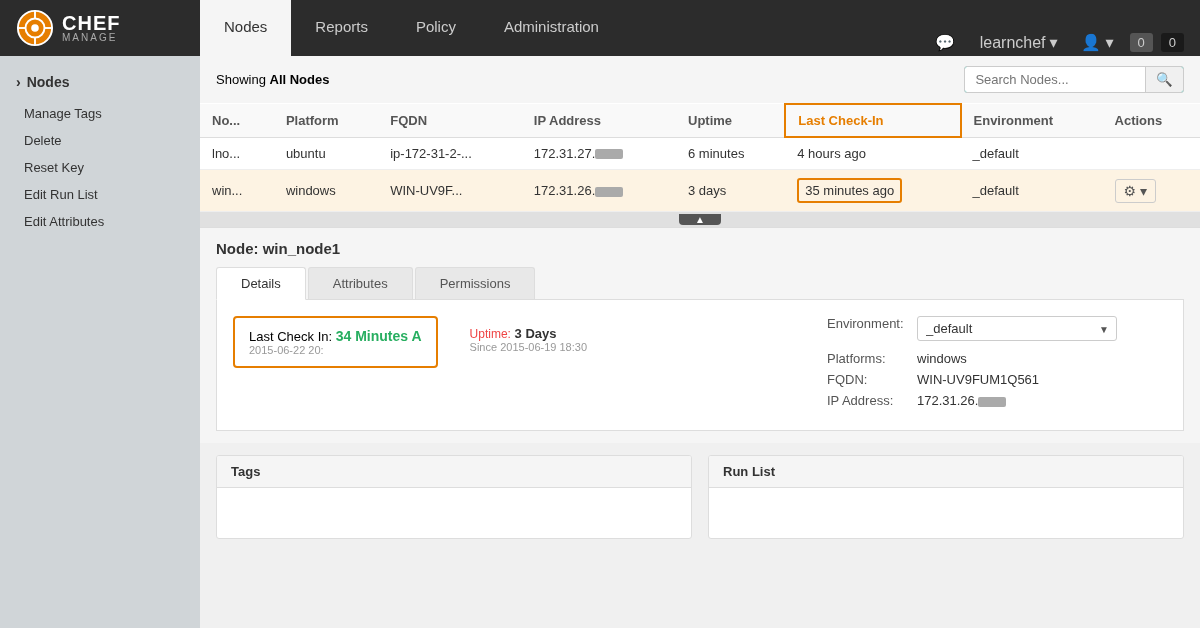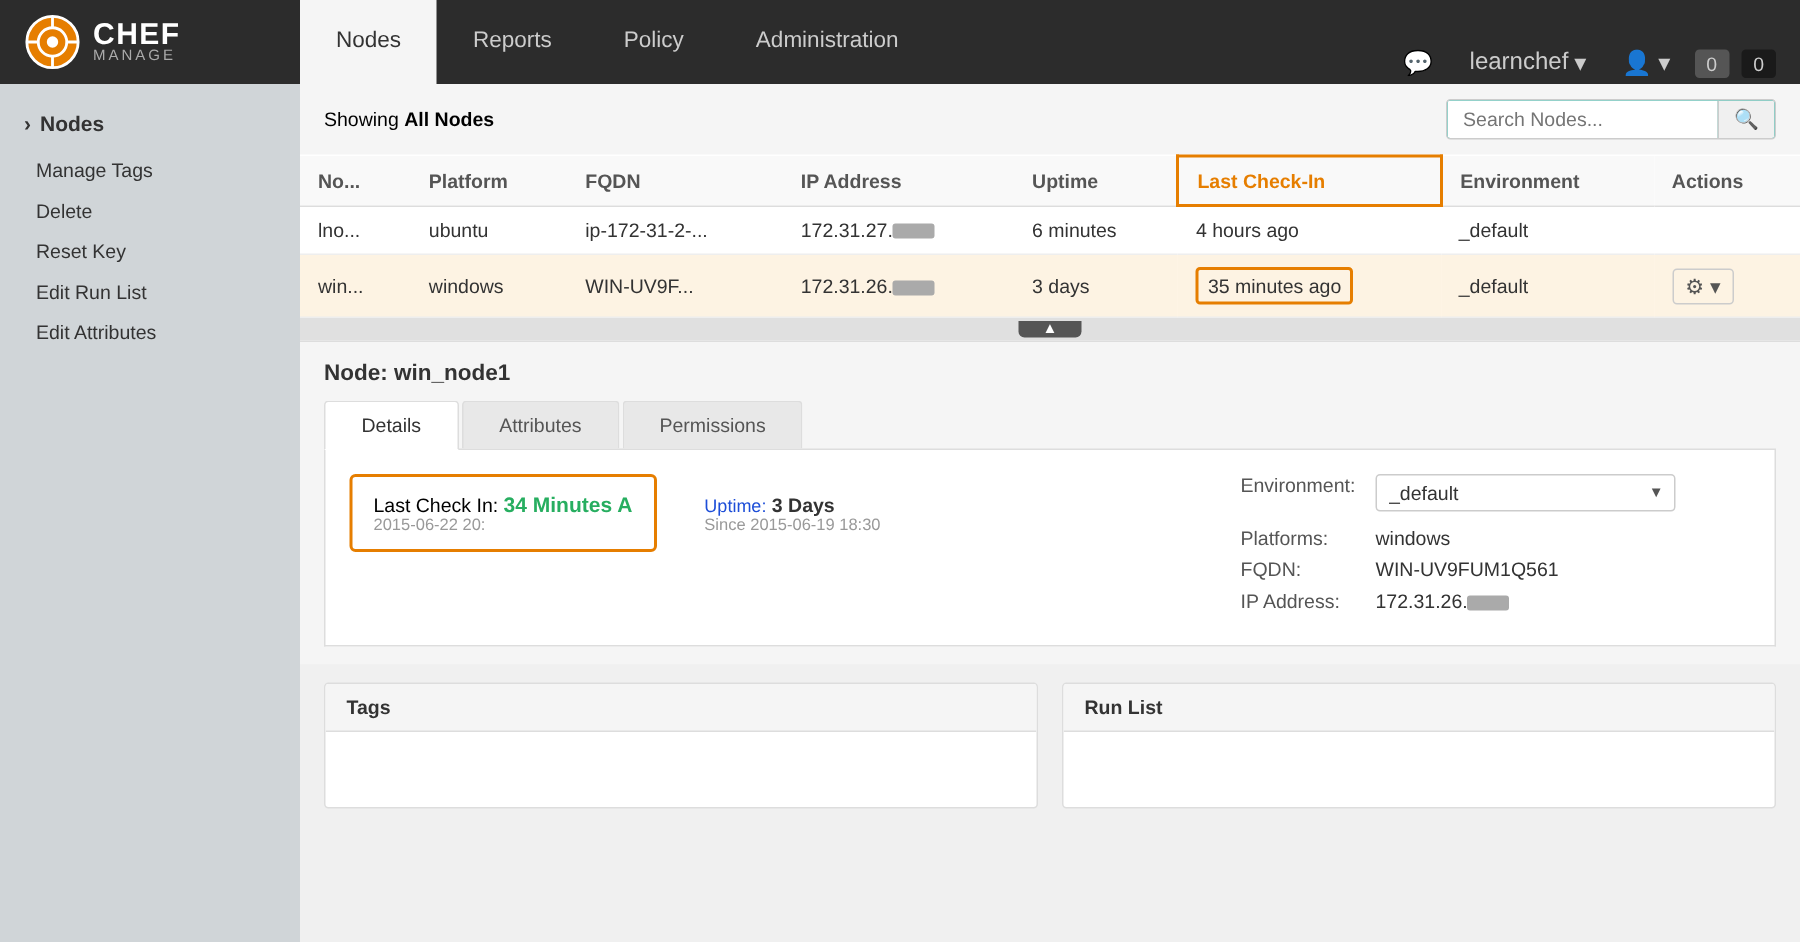--- a/index.html
+++ b/index.html
@@ -326,21 +326,21 @@
       color: #999;
     }
 
     .uptime-card {
       display: inline-block;
       vertical-align: top;
       padding: 10px 0;
     }
     .uptime-label {
       font-size: 12px;
-      color: #1d4ed8;
+      color: #ef4444;
     }
     .uptime-val {
       font-weight: 700;
       color: #333;
     }
     .uptime-since {
       font-size: 11px;
       color: #999;
     }
 
@@ -555,21 +555,21 @@
       <div class="node-title">Node: win_node1</div>
 
       <div class="detail-tabs">
         <div class="detail-tab active">Details</div>
         <div class="detail-tab">Attributes</div>
         <div class="detail-tab">Permissions</div>
       </div>
 
       <div class="detail-content">
         <div class="detail-left">
-          <div style="display:flex; align-items:center; gap:16px; margin-bottom: 12px;">
+          <div style="display:flex; align-items:flex-start; gap:16px; margin-bottom: 12px;">
 
             <div class="checkin-card">
               <div>
                 <span>Last Check In:</span>
                 <span class="checkin-time">34 Minutes A</span>
               </div>
               <div class="checkin-date">2015-06-22 20:</div>
             </div>
 
             <div class="uptime-card">

